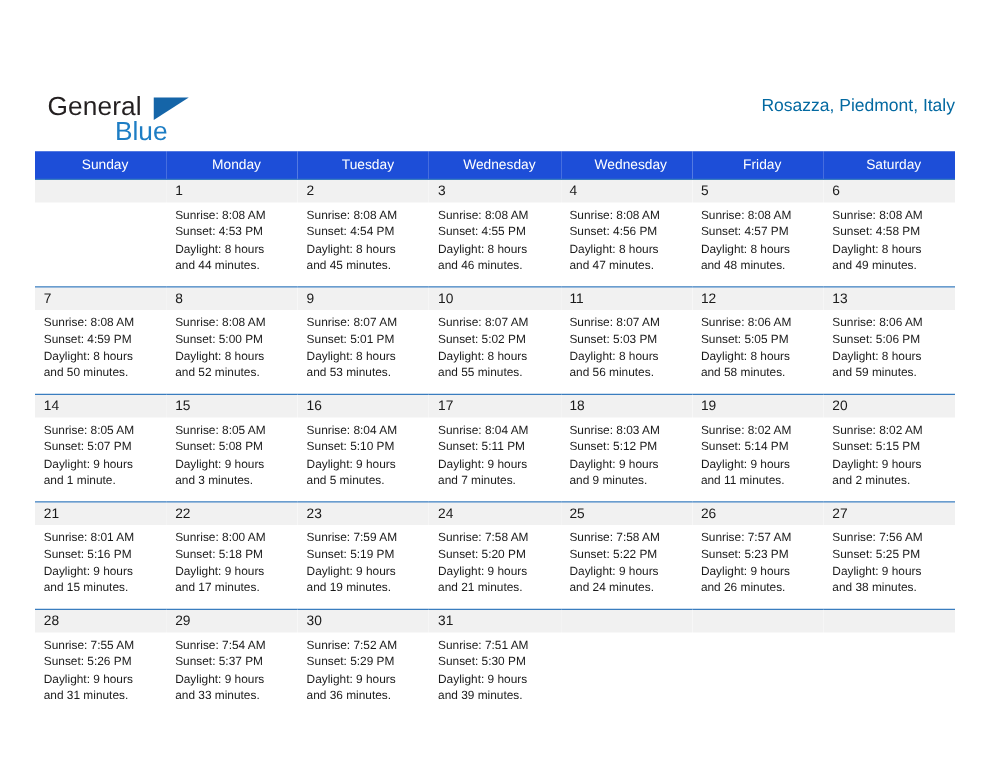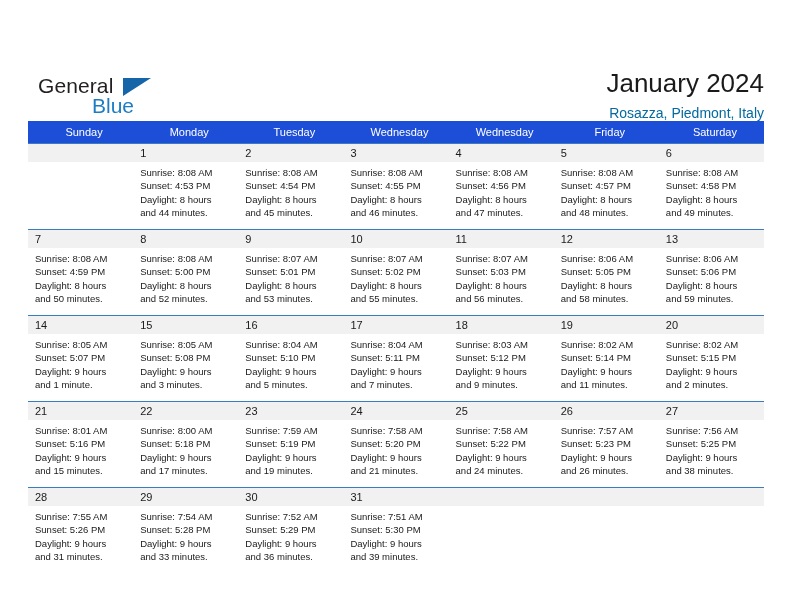--- a/index.html
+++ b/index.html
@@ -140,21 +140,20 @@
 
   <div class="top-bar">
 
     <div class="brand">
       <span class="brand-general">General</span>
       <span class="brand-flag"></span>
       <span class="brand-blue">Blue</span>
     </div>
 
     <div class="title-block">
-      <h1 class="cal-title">January 2024</h1>
       <p class="cal-subtitle">Rosazza, Piedmont, Italy</p>
     </div>
 
   </div>
 
   <table class="calendar">
     <thead>
       <tr>
         <th>Sunday</th>
         <th>Monday</th>
@@ -428,21 +427,21 @@
               <div>Sunrise: 7:55 AM</div>
               <div>Sunset: 5:26 PM</div>
               <div>Daylight: 9 hours</div>
               <div>and 31 minutes.</div>
             </div>
           </td>
           <td>
             <div class="daynum">29</div>
             <div class="details">
               <div>Sunrise: 7:54 AM</div>
-              <div>Sunset: 5:28 PM</div>
+              <div>Sunset: 5:37 PM</div>
               <div>Daylight: 9 hours</div>
               <div>and 33 minutes.</div>
             </div>
           </td>
           <td>
             <div class="daynum">30</div>
             <div class="details">
               <div>Sunrise: 7:52 AM</div>
               <div>Sunset: 5:29 PM</div>
               <div>Daylight: 9 hours</div>

